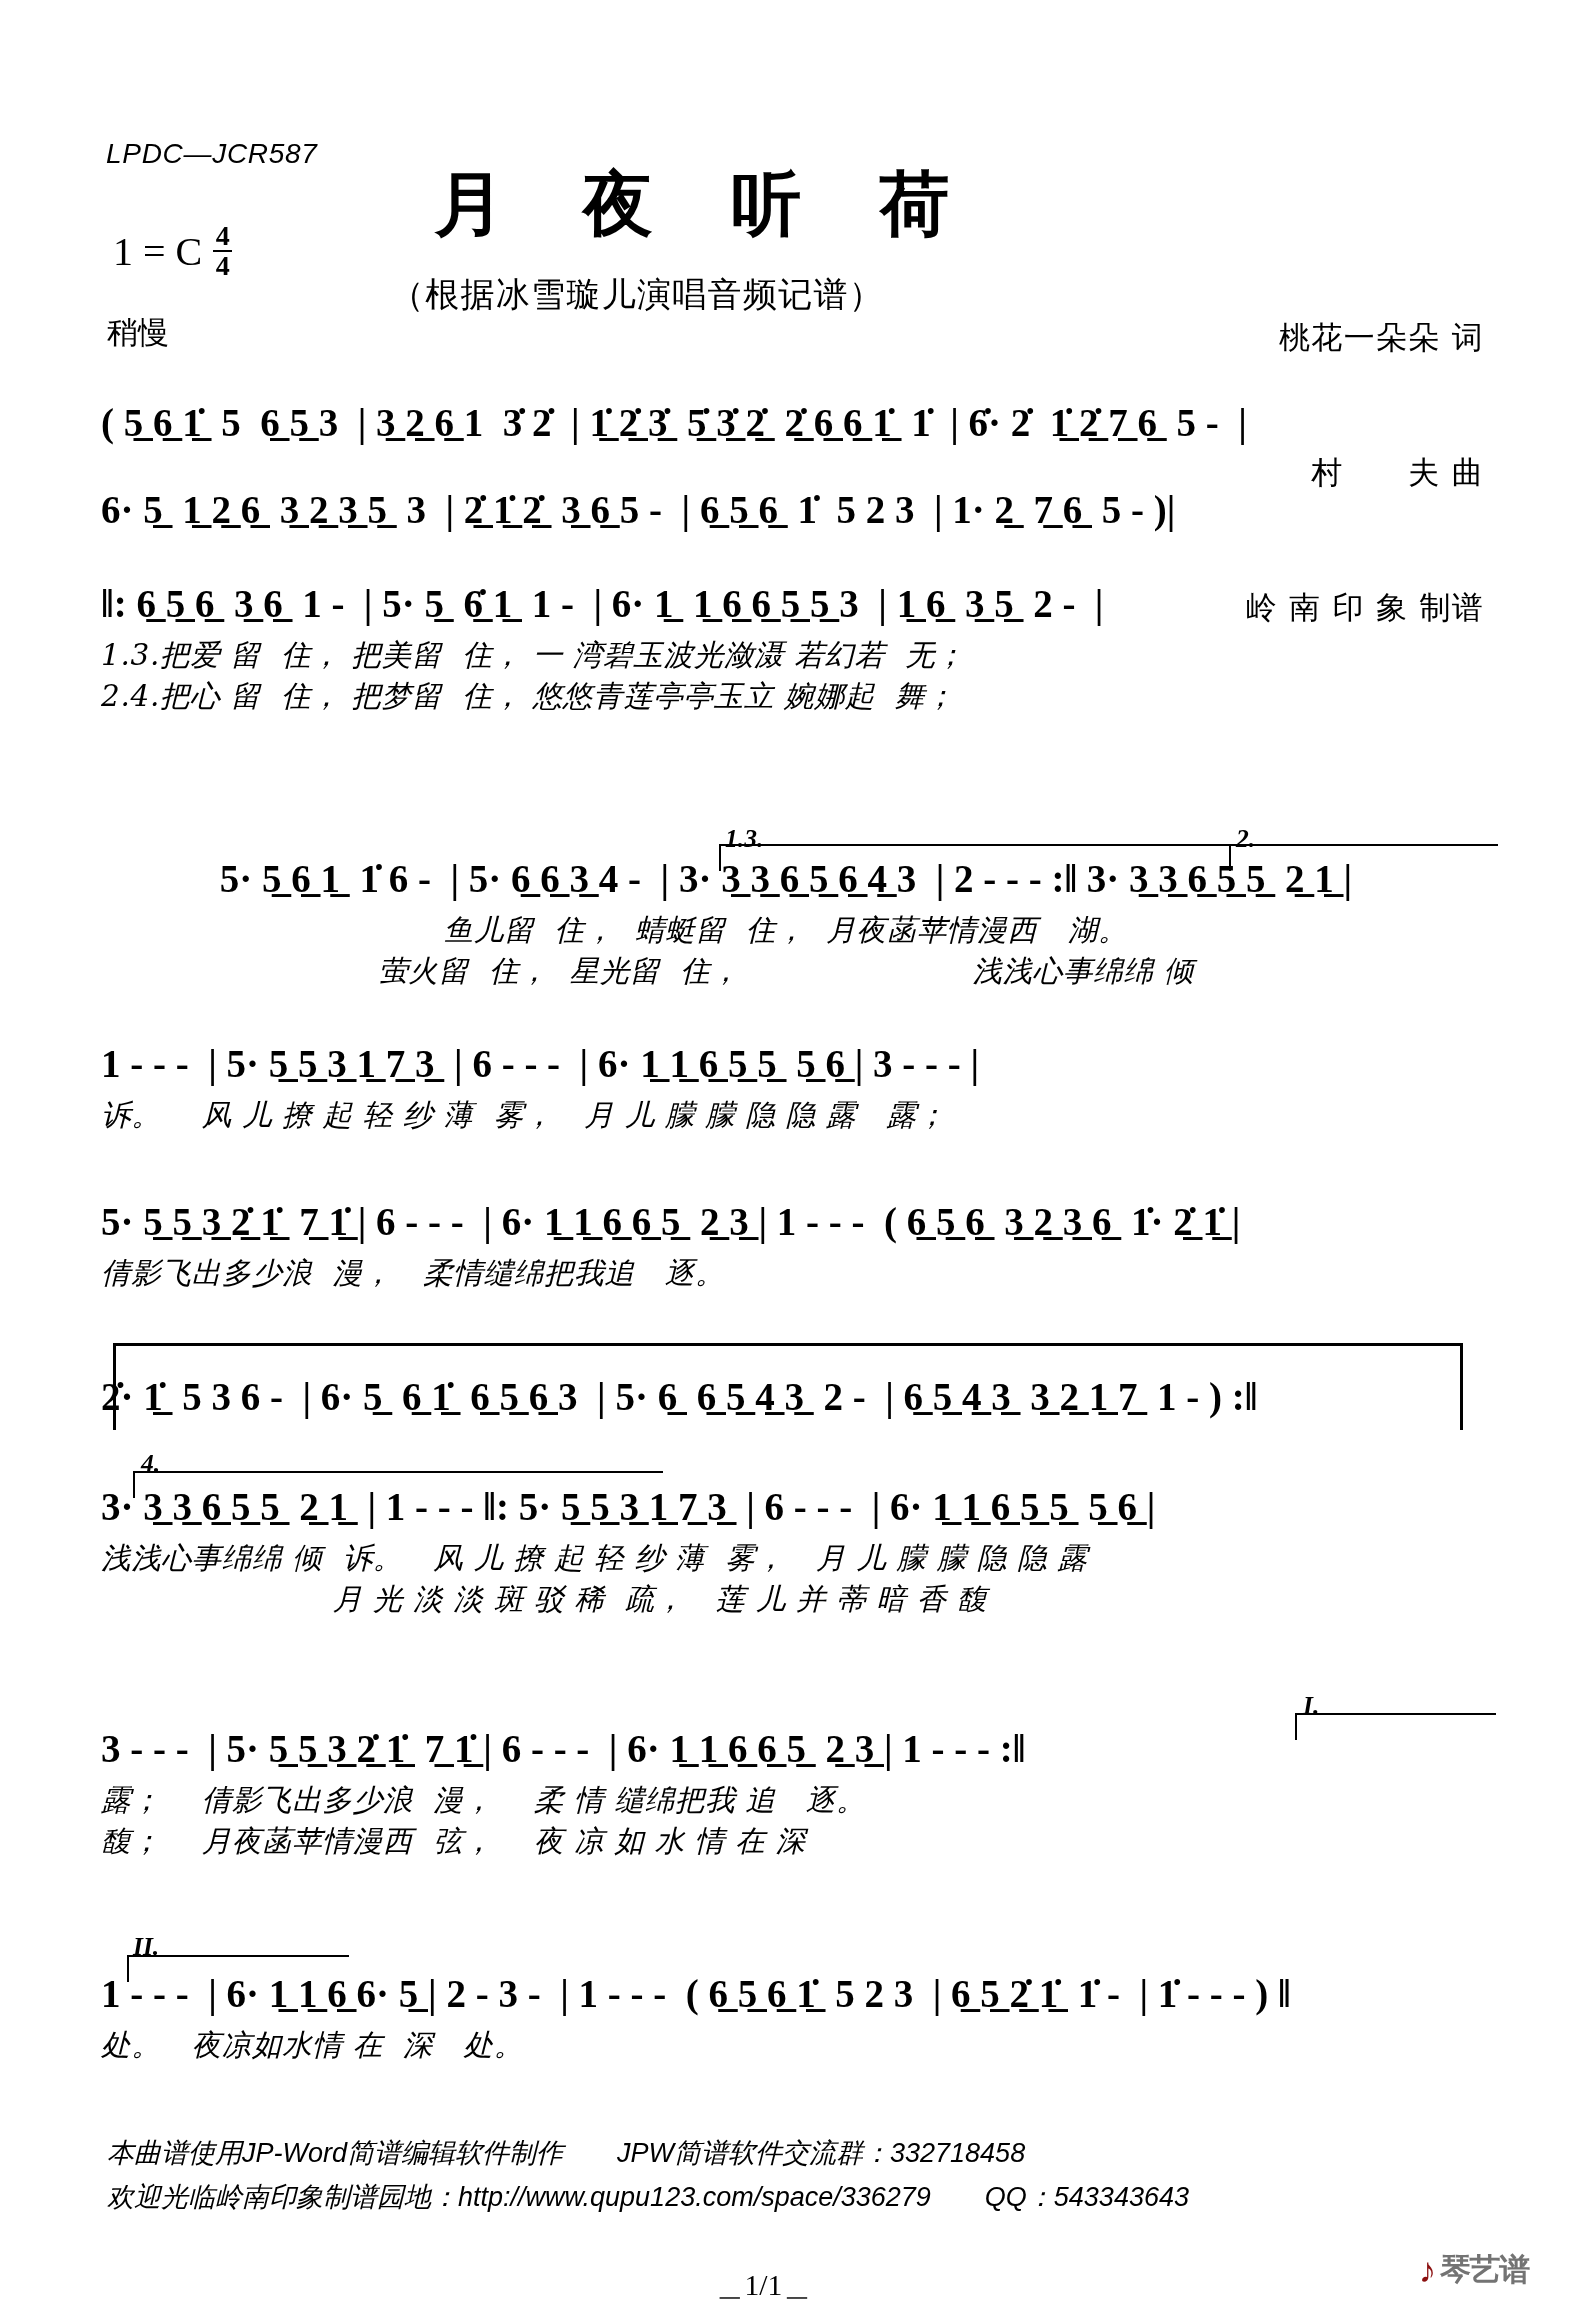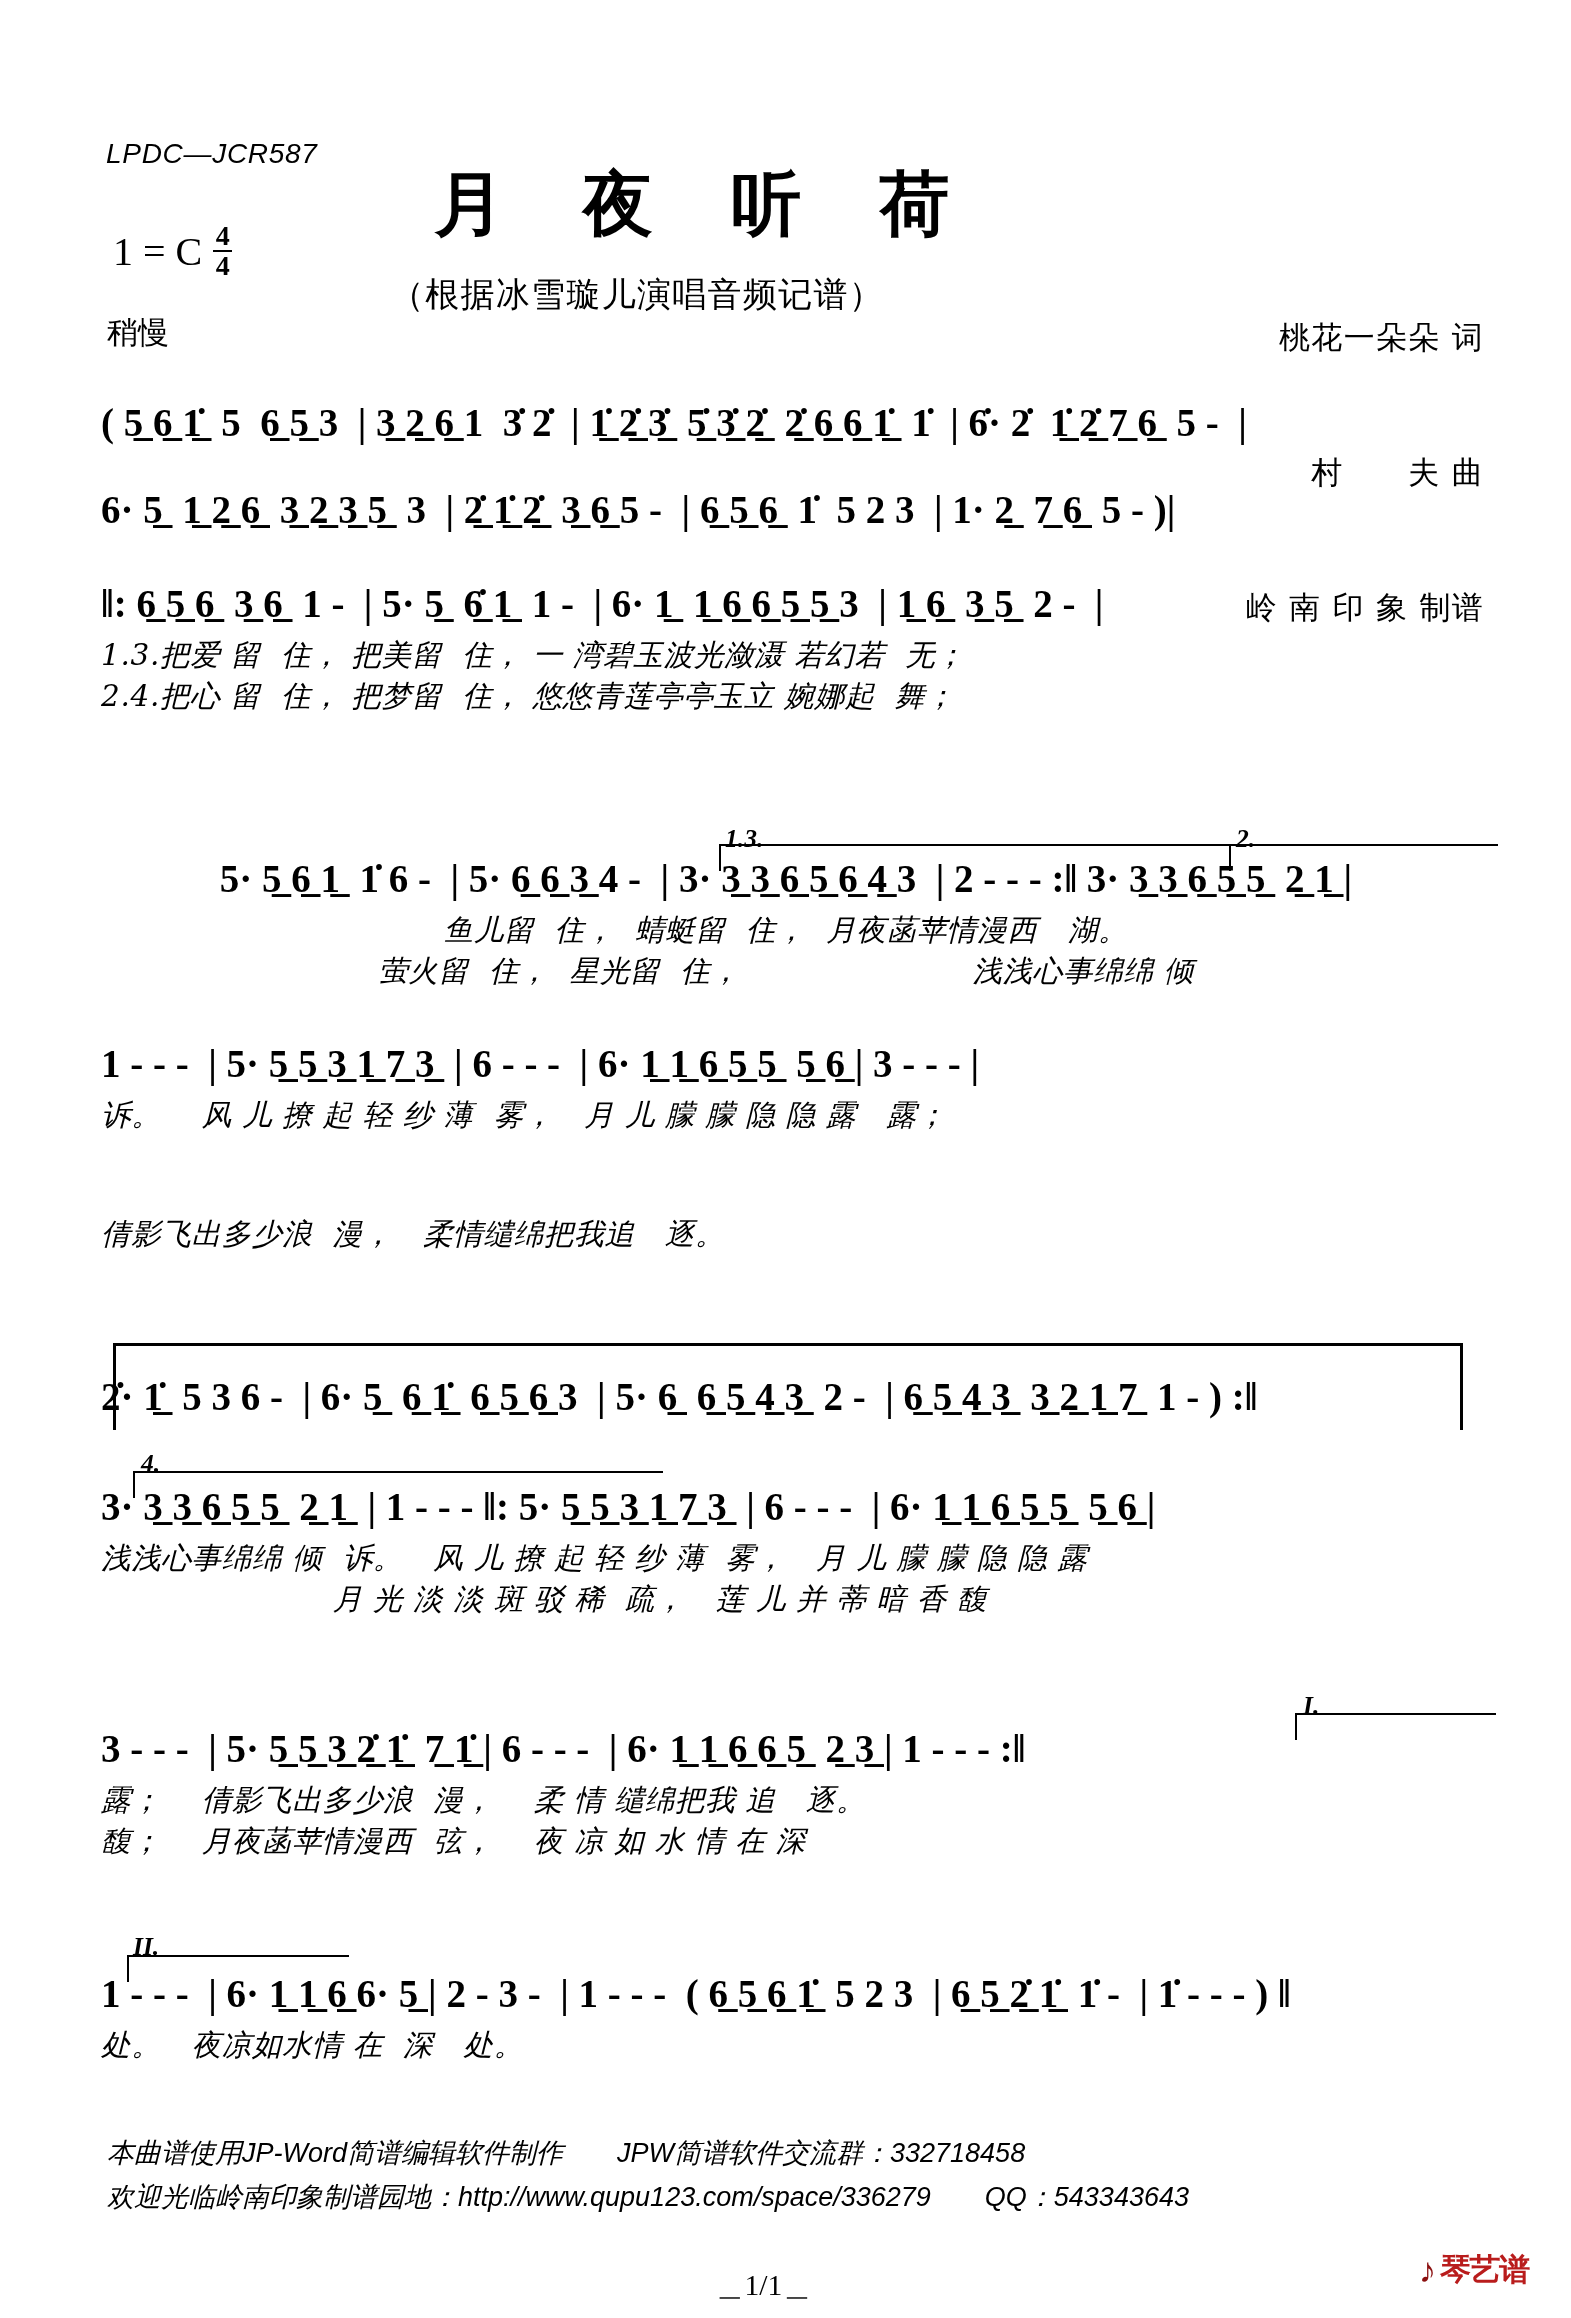--- a/index.html
+++ b/index.html
@@ -149,20 +149,21 @@
     <div class="lyr it" style="margin-top:17.5px;">鱼儿留  住，  蜻蜓留  住，  月夜菡苹情漫西   湖。</div>
     <div class="lyr it" style="margin-top:12px;">萤火留  住，  星光留  住，                       浅浅心事绵绵 倾</div>
   </div>
 
   <div class="row" style="top:1044px;">
     <div class="notes">1 - - -  | 5· 5̲ 5̲ 3̲ 1̲ 7̲ 3̲  | 6 - - -  | 6· 1̲ 1̲ 6̲ 5̲ 5̲  5̲ 6̲ | 3 - - - |</div>
     <div class="lyr it" style="margin-top:17.5px;">诉。    风 儿 撩 起 轻 纱 薄  雾，   月 儿 朦 朦 隐 隐 露   露；</div>
   </div>
 
   <div class="row" style="top:1202px;">
+    <div class="notes">5· 5̲ 5̲ 3̲ 2̲̇ 1̲̇  7̲ 1̲̇ | 6 - - -  | 6· 1̲ 1̲ 6̲ 6̲ 5̲  2̲ 3̲ | 1 - - -  ( 6̲ 5̲ 6̲  3̲ 2̲ 3̲ 6̲  1̇· 2̲̇ 1̲̇ |</div>
     <div class="lyr it" style="margin-top:17.5px;">倩影飞出多少浪  漫，   柔情缱绵把我追   逐。</div>
   </div>
 
   <div class="hrule" style="left:113px; top:1343px; width:1350px; height:2.7px;"></div>
   <div class="vrule" style="left:113px; top:1343px; height:87px; width:2.7px;"></div>
   <div class="vrule" style="left:1460px; top:1343px; height:87px; width:2.7px;"></div>
 
   <div class="row" style="top:1377px;">
     <div class="notes">2̇· 1̲̇  5 3 6 -  | 6· 5̲  6̲ 1̲̇  6̲ 5̲ 6̲ 3  | 5· 6̲  6̲ 5̲ 4̲ 3̲  2 -  | 6̲ 5̲ 4̲ 3̲  3̲ 2̲ 1̲ 7̲  1 - ) :‖</div>
   </div>
@@ -193,17 +194,17 @@
     <div class="lyr it" style="margin-top:17.5px;">处。   夜凉如水情 在  深   处。</div>
   </div>
 
   <div class="foot" style="top:2135px;">本曲谱使用JP-Word简谱编辑软件制作　　JPW简谱软件交流群：332718458</div>
   <div class="foot" style="top:2179px;">欢迎光临岭南印象制谱园地：http://www.qupu123.com/space/336279　　QQ：543343643</div>
 
   <div class="pagenum">＿1/1＿</div>
 
   <div class="logo">
     <span class="glyph" style="color: rgb(139, 15, 15);">♪</span>
-    <span class="mark" style="color: #b91c1c;">琴艺谱</span>
+    <span class="mark" style="color: #737373;">琴艺谱</span>
   </div>
 
 </div>
 
 
 </body></html>

